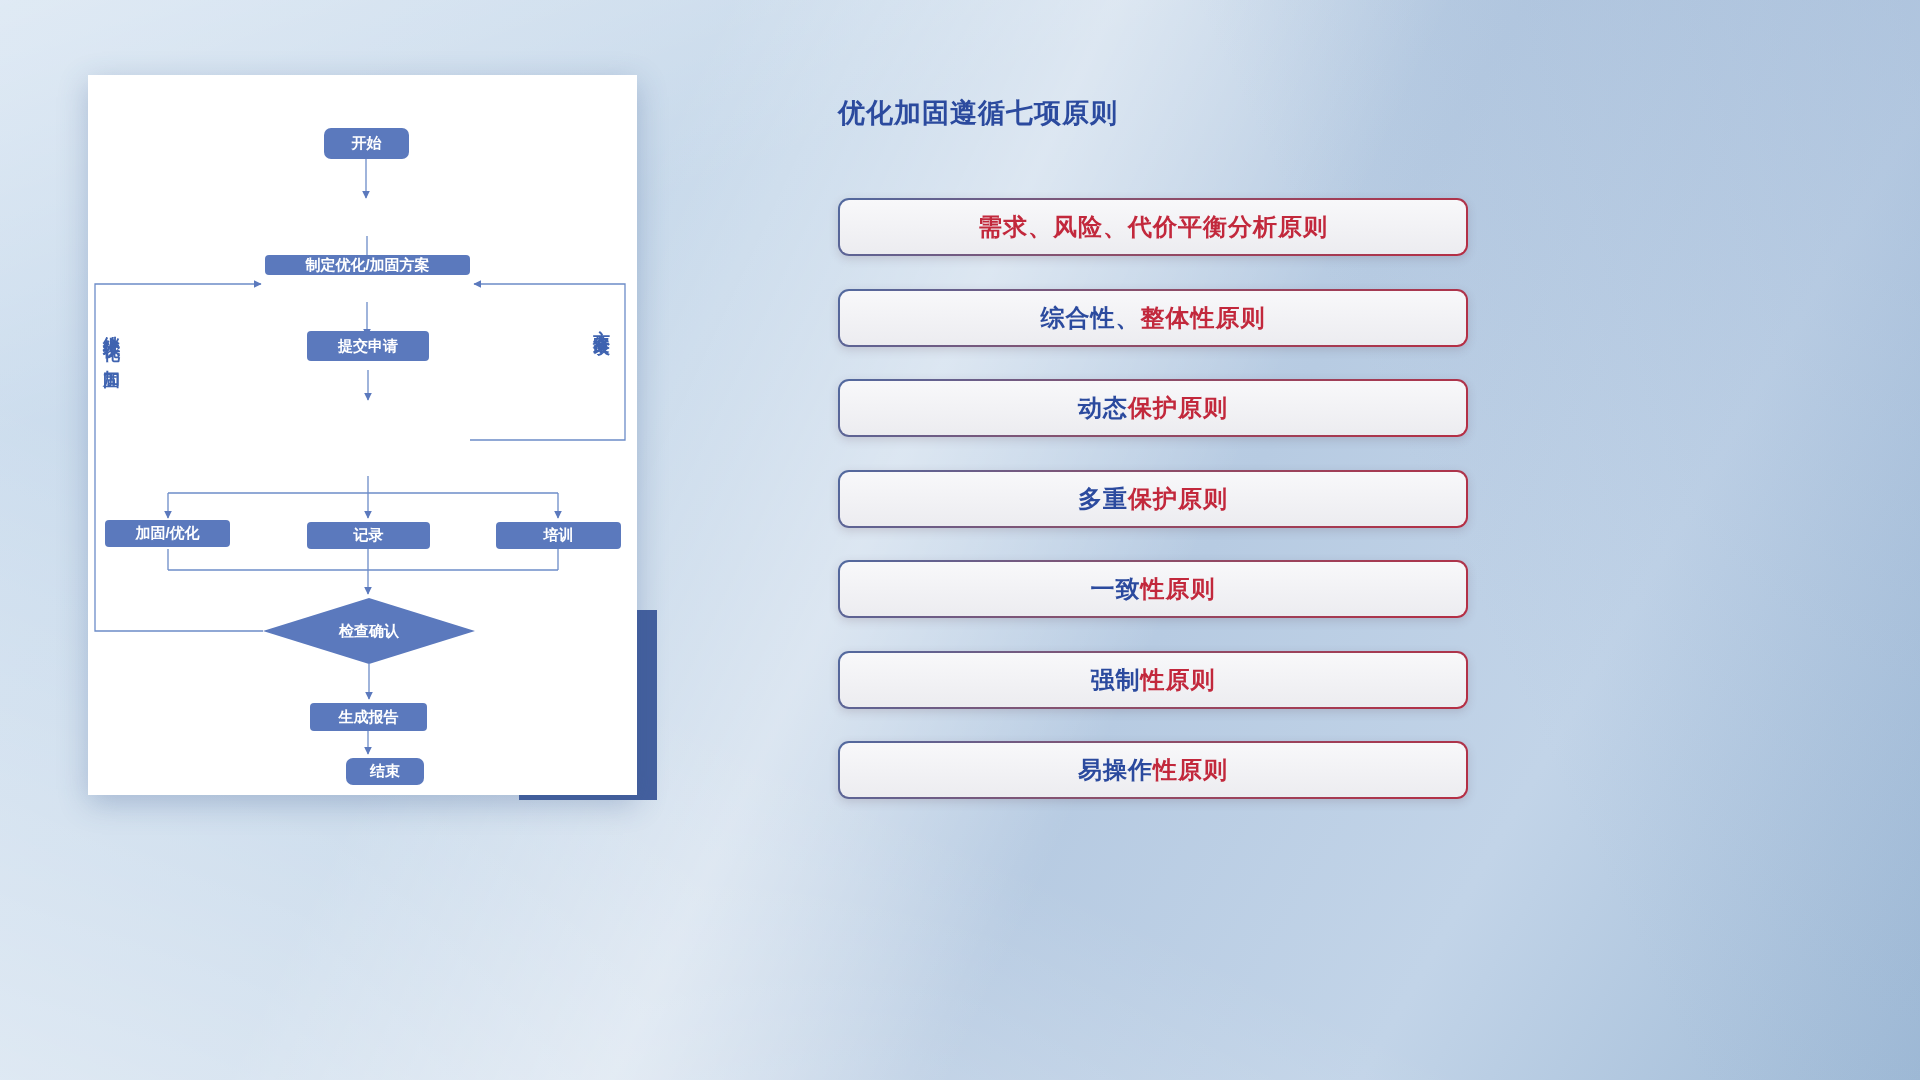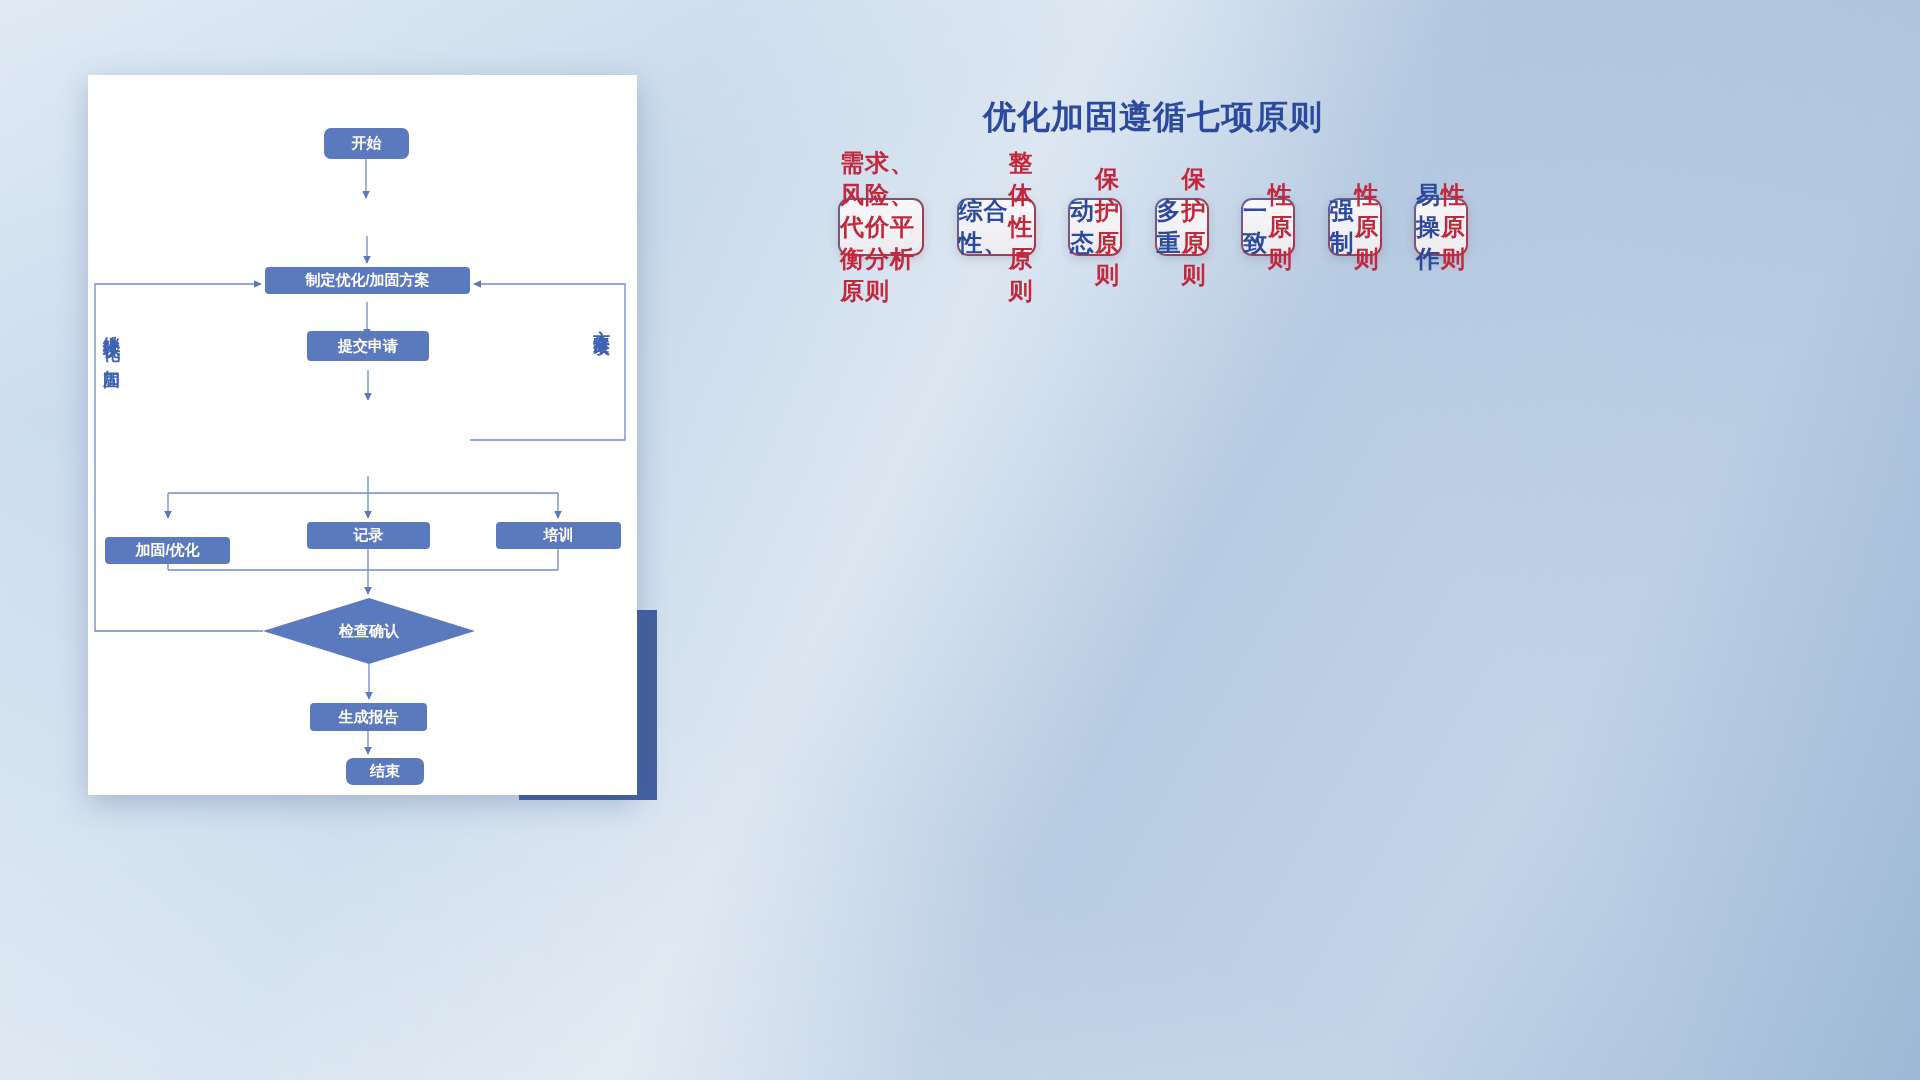--- a/index.html
+++ b/index.html
@@ -35,47 +35,47 @@
     position:absolute; display:flex; align-items:center; justify-content:center;
     background:#5b79bd; color:#ffffff; font-weight:bold; font-size:15px;
     text-align:center; line-height:1.1; z-index:3;
   }
   .rect   { border-radius:4px; }
   .pill   { border-radius:7px;text-align:right; }
   .diamond{ background:#5b79bd; clip-path:polygon(50% 0, 100% 50%, 50% 100%, 0 50%); }
 
   .n-start    { left:236px; top:53px;  width:85px;  height:31px; }
   .n-risk     { left:153px; top:127px; width:252px; height:34px; }
-  .n-plan     { left:177px; top:192px; width:205px; height:27px; }
+  .n-plan     { left:177px; top:180px; width:205px; height:20px; }
   .n-submit   { left:219px; top:256px; width:122px; height:30px; }
   .n-owner    { left:178px; top:329px; width:204px; height:72px; font-size:14px; }
-  .n-reinforce{ left:17px;  top:462px; width:125px; height:27px; }
+  .n-reinforce{ left:17px;  top:445px; width:125px; height:27px; }
   .n-record   { left:219px; top:447px; width:123px; height:27px; }
   .n-training { left:408px; top:447px; width:125px; height:27px; }
   .n-check    { left:175px; top:523px; width:212px; height:66px; }
   .n-report   { left:222px; top:628px; width:117px; height:28px; }
   .n-end      { left:258px; top:683px; width:78px;  height:27px; }
 
   .loop-label{
     position:absolute; writing-mode:vertical-rl; text-orientation:upright;
     color:#3f63b0; font-weight:bold; font-size:17px; letter-spacing:3px;
     z-index:3; background:#fff; padding:2px 0;
   }
   .loop-left { left:12px;  top:245px; }
   .loop-right{ left:502px; top:240px; }
 
   
   .right-panel{ position:absolute; left:838px; top:0; width:630px; z-index:2; }
   .panel-title{
-    position:absolute; left:0; top:95px; width:630px; text-align:center;
-    font-size:33px; font-weight:800; color:#2b4a9e; letter-spacing:1px;
+    position:absolute; left:0; top:95px; width:630px; text-align:left;
+    font-size:27px; font-weight:800; color:#2b4a9e; letter-spacing:1px;
   }
   .principles{
     position:absolute; left:0; top:198px; width:630px;
-    display:flex; flex-direction:row; gap:32.5px;
+    display:flex; flex-direction:column; gap:32.5px;
   }
   .pbox{
     padding:2px; border-radius:11px;
     background:linear-gradient(135deg,#51699f 0%, #8a4f6b 45%, #b52e44 100%);
     box-shadow:0 3px 10px rgba(90,60,80,0.18);
   }
   .pbox-inner{
     height:54px; border-radius:9px;
     background:linear-gradient(180deg,#f8f8fa 0%, #ececf0 100%);
     display:flex; align-items:center; justify-content:center;

